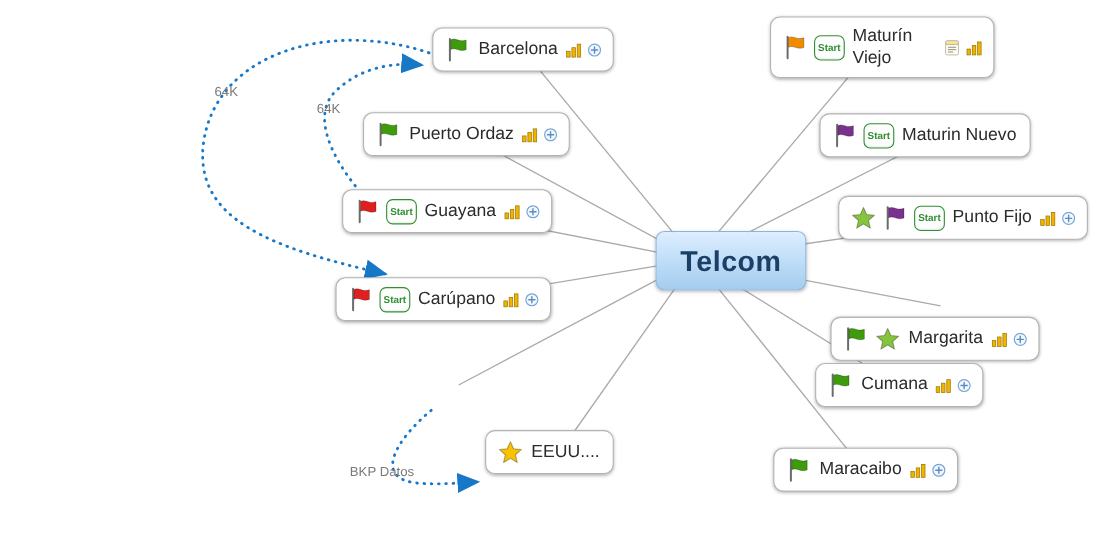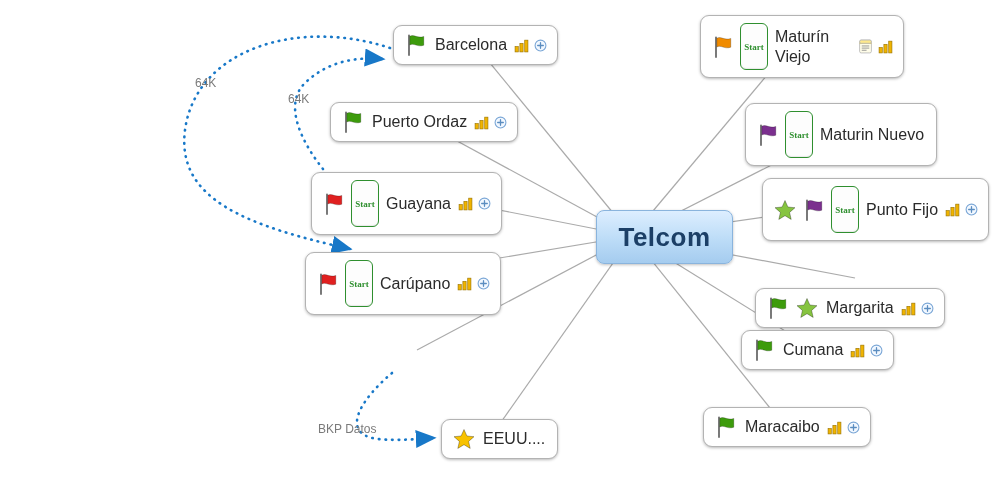--- a/index.html
+++ b/index.html
@@ -46,23 +46,22 @@
   .c-red{color:#e02020;}
   .c-orange{color:#f08b00;}
   .c-purple{color:#7b2f8e;}
   .c-ystar{color:#f8c200;}
   .c-gstar{color:#86c440;}
   .start-badge{
     display:inline-flex;align-items:center;justify-content:center;
     min-width:24px;height:21px;
     border:1.6px solid #2f8f2f;border-radius:6px;
     color:#2f8f2f;font-size:9px;font-weight:bold;
-    background:#fdfdfd;padding:12px 1px;
+    background:#fdfdfd;padding:0 1px;
     box-shadow:inset 0 -1px 1px rgba(0,0,0,0.08);
-    font-family:Liberation Serif, serif;
   }
   .edge-label{
     position:absolute;font-size:12px;color:#7a7a7a;z-index:3;background:transparent;
   }
   .defs-hidden{position:absolute;width:0;height:0;overflow:hidden;}
 </style>
 </head>
 <body>
 
 <svg class="defs-hidden" aria-hidden="true">
@@ -202,21 +201,21 @@
         </svg>
       </span>
     <span class="icon icon-expand">
         <svg viewBox="0 0 12 12">
           <use href="#sym-expand"></use>
         </svg>
       </span>
   </div>
 
 
-  <div class="node" style="left:441px;top:419px;align-items:center;">
+  <div class="node" style="left:441px;top:391px;align-items:center;">
     <span class="icon icon-lg c-ystar">
         <svg viewBox="0 0 24 24">
           <use href="#sym-star"></use>
         </svg>
       </span>
     <span class="label">EEUU....</span>
   </div>
 
   <div class="node wrap" style="left:700px;top:15px;">
     <span class="icon icon-lg c-orange">

